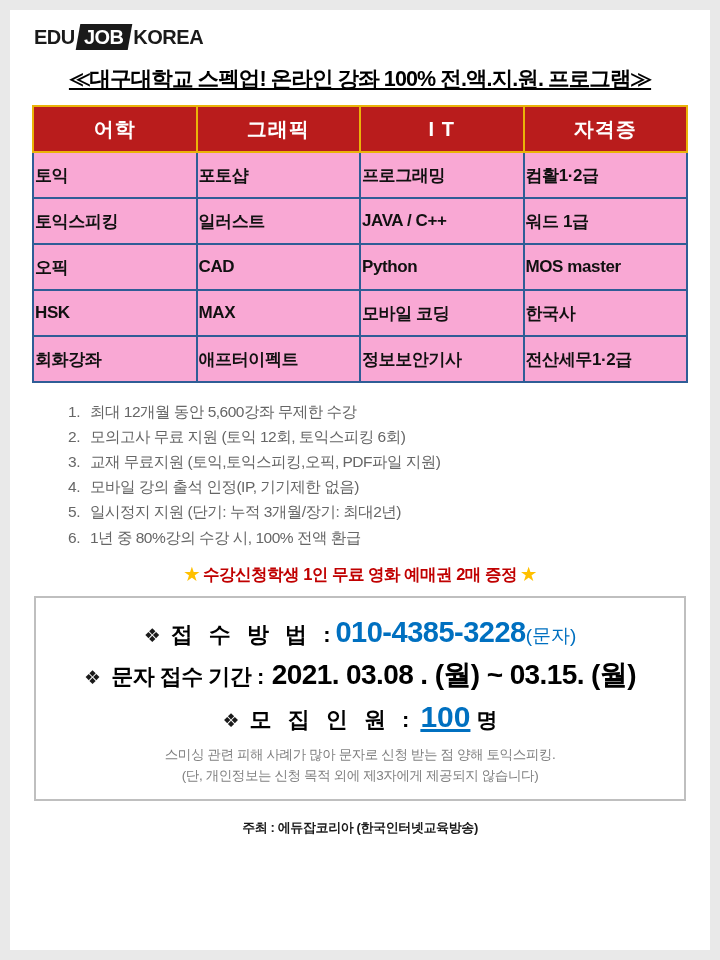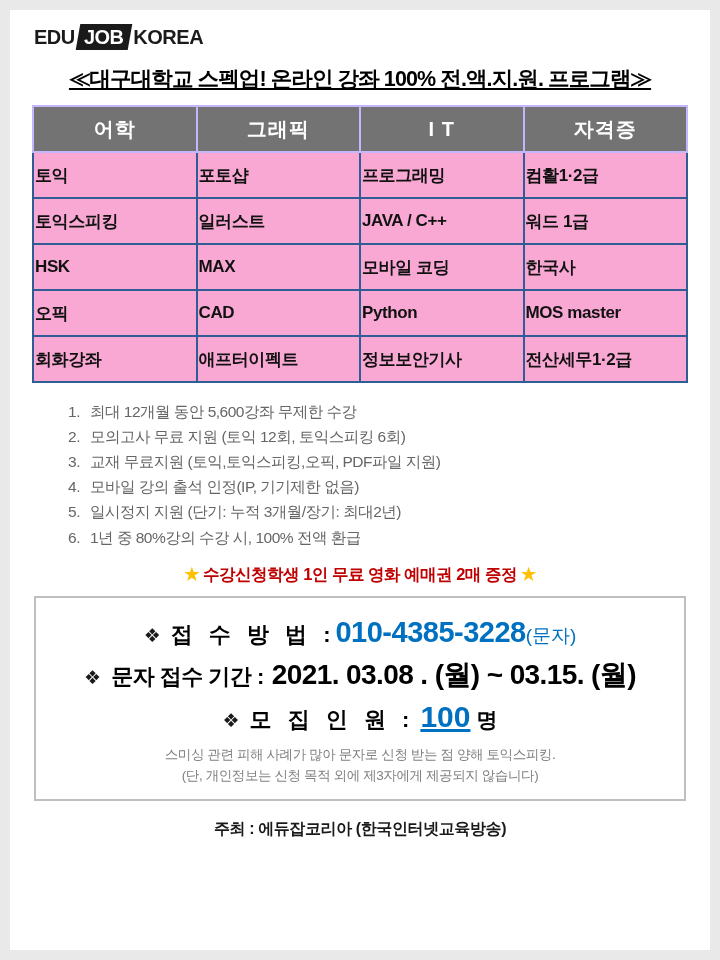--- a/index.html
+++ b/index.html
@@ -69,26 +69,26 @@
   }
 
   
   .table-wrap { padding: 0 4px; }
   table.courses {
     width: 100%;
     border-collapse: collapse;
     table-layout: fixed;
   }
   table.courses th {
-    background: #737373;
+    background: #b91c1c;
     color: #ffffff;
     font-size: 20px;
     font-weight: bold;
     height: 46px;
-    border: 2px solid #c4b5fd;
+    border: 2px solid #eab308;
     letter-spacing: 1px;
   }
   table.courses td {
     text-align: left;
     font-size: 17px;
     font-weight: bold;
     color: #111111;
     height: 46px;
     border: 2px solid #2f5d96;
     background: #f9a8d4;
@@ -190,21 +190,21 @@
     color: #808080;
     font-size: 13.5px;
     line-height: 1.55;
     letter-spacing: -0.4px;
     margin-top: 10px;
   }
 
   
   .footer {
     text-align: center;
-    font-size: 16px;
+    font-size: 13px;
     font-weight: bold;
     color: #1a1a1a;
     letter-spacing: -0.4px;
     margin-top: 18px;
   }
 </style>
 </head>
 <body>
 
 <div class="page">
@@ -239,30 +239,30 @@
             <td>프로그래밍</td>
             <td>컴활1·2급</td>
           </tr>
           <tr>
             <td>토익스피킹</td>
             <td>일러스트</td>
             <td>JAVA / C++</td>
             <td>워드 1급</td>
           </tr>
           <tr>
+            <td>오픽</td>
+            <td>CAD</td>
+            <td>Python</td>
+            <td>MOS master</td>
+          </tr>
+          <tr>
             <td>HSK</td>
             <td>MAX</td>
             <td>모바일 코딩</td>
             <td>한국사</td>
-          </tr>
-          <tr>
-            <td>오픽</td>
-            <td>CAD</td>
-            <td>Python</td>
-            <td>MOS master</td>
           </tr>
           <tr>
             <td>회화강좌</td>
             <td>애프터이펙트</td>
             <td>정보보안기사</td>
             <td>전산세무1·2급</td>
           </tr>
         </tbody>
       </table>
     </div>

